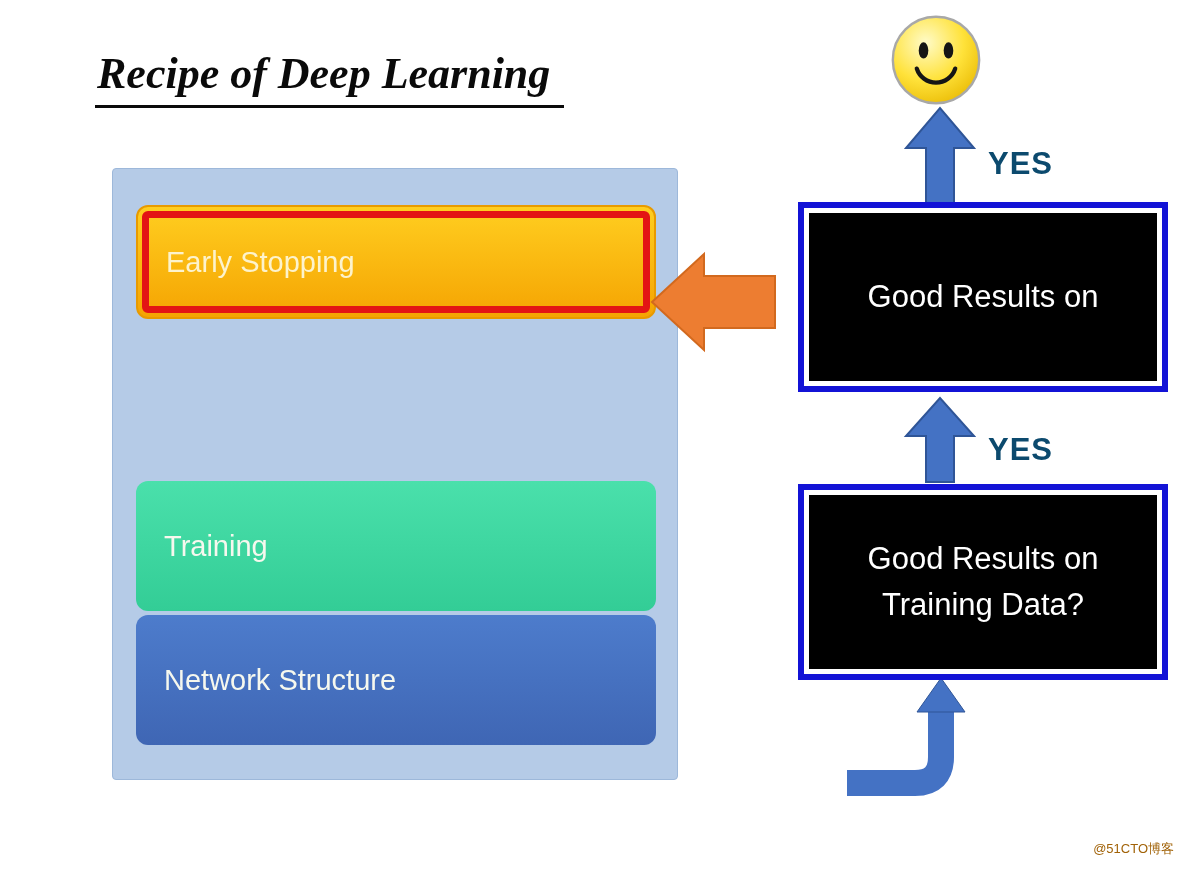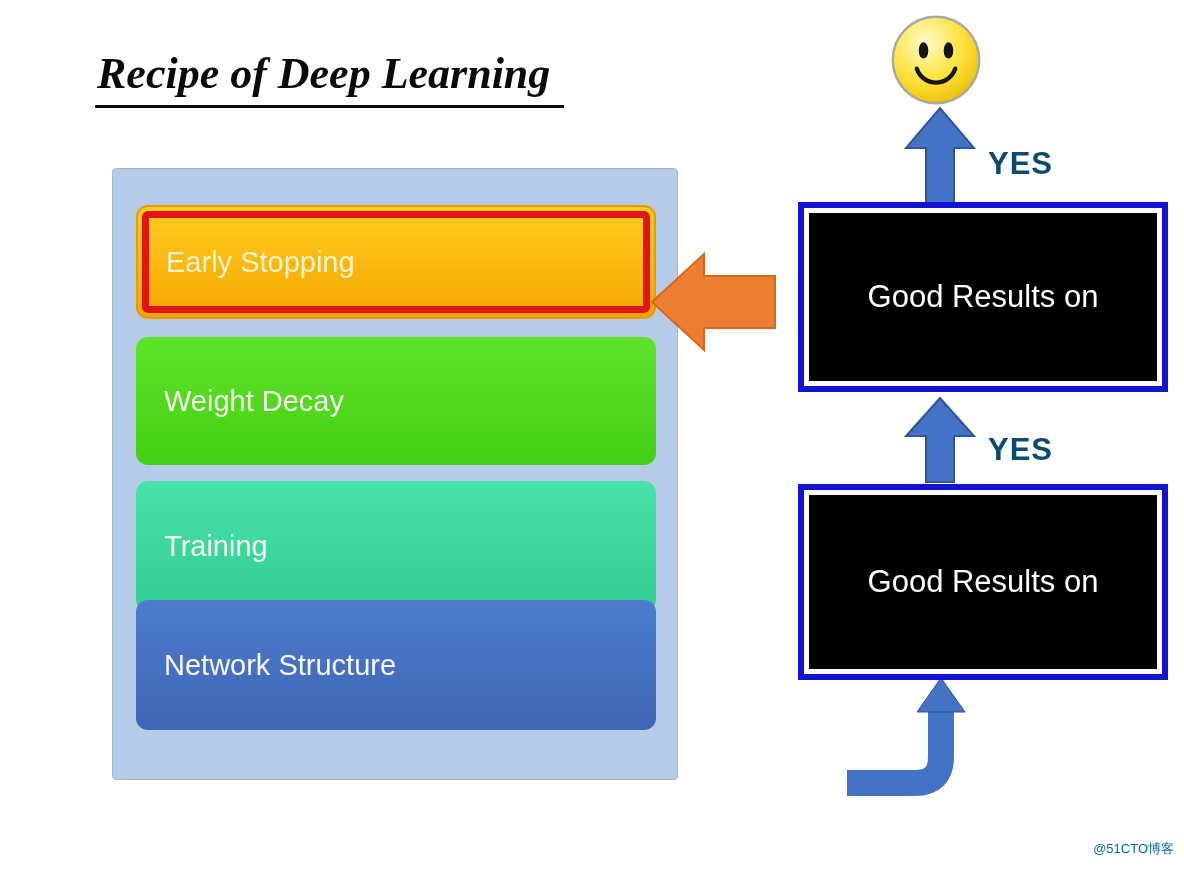--- a/index.html
+++ b/index.html
@@ -22,21 +22,21 @@
   .method{
     position:absolute;left:23px;width:520px;border-radius:12px;box-sizing:border-box;
     display:flex;align-items:center;padding-left:28px;
     font-size:29px;color:#f6f8ee;
   }
   .method-es{top:36px;height:114px;background:linear-gradient(#ffce20,#f5a402);border:2px solid #e89a00;color:#fdf3cc;}
   .es-frame{position:absolute;inset:4px;border:7px solid #e31414;border-radius:6px;pointer-events:none;}
   .es-label{position:relative;z-index:2;}
   .method-wd{top:168px;height:128px;background:linear-gradient(#5fe32a,#45cf15);}
   .method-dp{top:312px;height:130px;background:linear-gradient(#4ae0ab,#33cd96);}
-  .method-ns{top:431px;height:130px;background:linear-gradient(#4d7ccc,#3f66b4);}
+  .method-ns{top:446px;height:130px;background:linear-gradient(#4d7ccc,#3f66b4);}
   
   .qbox{
     position:absolute;left:758px;width:370px;box-sizing:border-box;
     background:#000;border:6px solid #1313d6;box-shadow:inset 0 0 0 5px #ffffff;
     display:flex;flex-direction:column;align-items:center;justify-content:center;
     color:#ffffff;font-size:31px;line-height:1.5;text-align:center;margin-left:40px;
   }
   #box-testing{top:202px;height:190px;}
   #box-training{top:484px;height:196px;}
   .qline{display:block;}
@@ -45,40 +45,37 @@
     position:absolute;color:#0c4a6e;font-weight:600;font-size:31px;letter-spacing:1px;
   }
   #yes-top{left:988px;top:146px;}
   #yes-mid{left:988px;top:432px;}
   
   #arrows{position:absolute;left:0;top:0;width:1184px;height:888px;pointer-events:none;}
   
   #smiley{position:absolute;left:888px;top:12px;width:96px;height:96px;}
   
   #watermark{
-    position:absolute;right:10px;bottom:6px;font-size:13px;color:#0369a1;
+    position:absolute;right:10px;bottom:6px;font-size:13px;color:#a16207;
   }
 </style>
 </head>
 <body>
 
 <div id="slide">
 
   <div id="title">Recipe of Deep Learning</div>
 
   <div class="panel">
 
     <div class="method method-es">
       <div class="es-frame"></div>
       <span class="es-label">Early Stopping</span>
     </div>
 
-    <div class="method method-wd">
-      <span>Weight Decay</span>
-    </div>
 
     <div class="method method-dp">
       <span>Training</span>
     </div>
 
     <div class="method method-ns">
       <span>Network Structure</span>
     </div>
   </div>
 
@@ -93,20 +90,21 @@
     <path d="M 847 783 L 915 783 Q 941 783 941 757 L 941 710" fill="none" stroke="#4472c4" stroke-width="26"></path>
     <polygon points="917,712 965,712 941,678" fill="#4472c4" stroke="#2f5597" stroke-width="1"></polygon>
   </svg>
 
   <div class="qbox" id="box-testing">
     <span class="qline">Good Results on</span>
   </div>
 
   <div class="qbox" id="box-training">
     <span class="qline">Good Results on</span>
+    <span class="qline">Training Data?</span>
   </div>
 
   <div class="yes" id="yes-top">YES</div>
   <div class="yes" id="yes-mid">YES</div>
 
   <svg id="smiley" viewBox="-50 -50 100 100" xmlns="http://www.w3.org/2000/svg">
     <defs>
       <radialGradient id="smileyGrad" cx="38%" cy="30%" r="80%">
         <stop offset="0%" stop-color="#fffbc8"></stop>
         <stop offset="55%" stop-color="#ffe23a"></stop>

